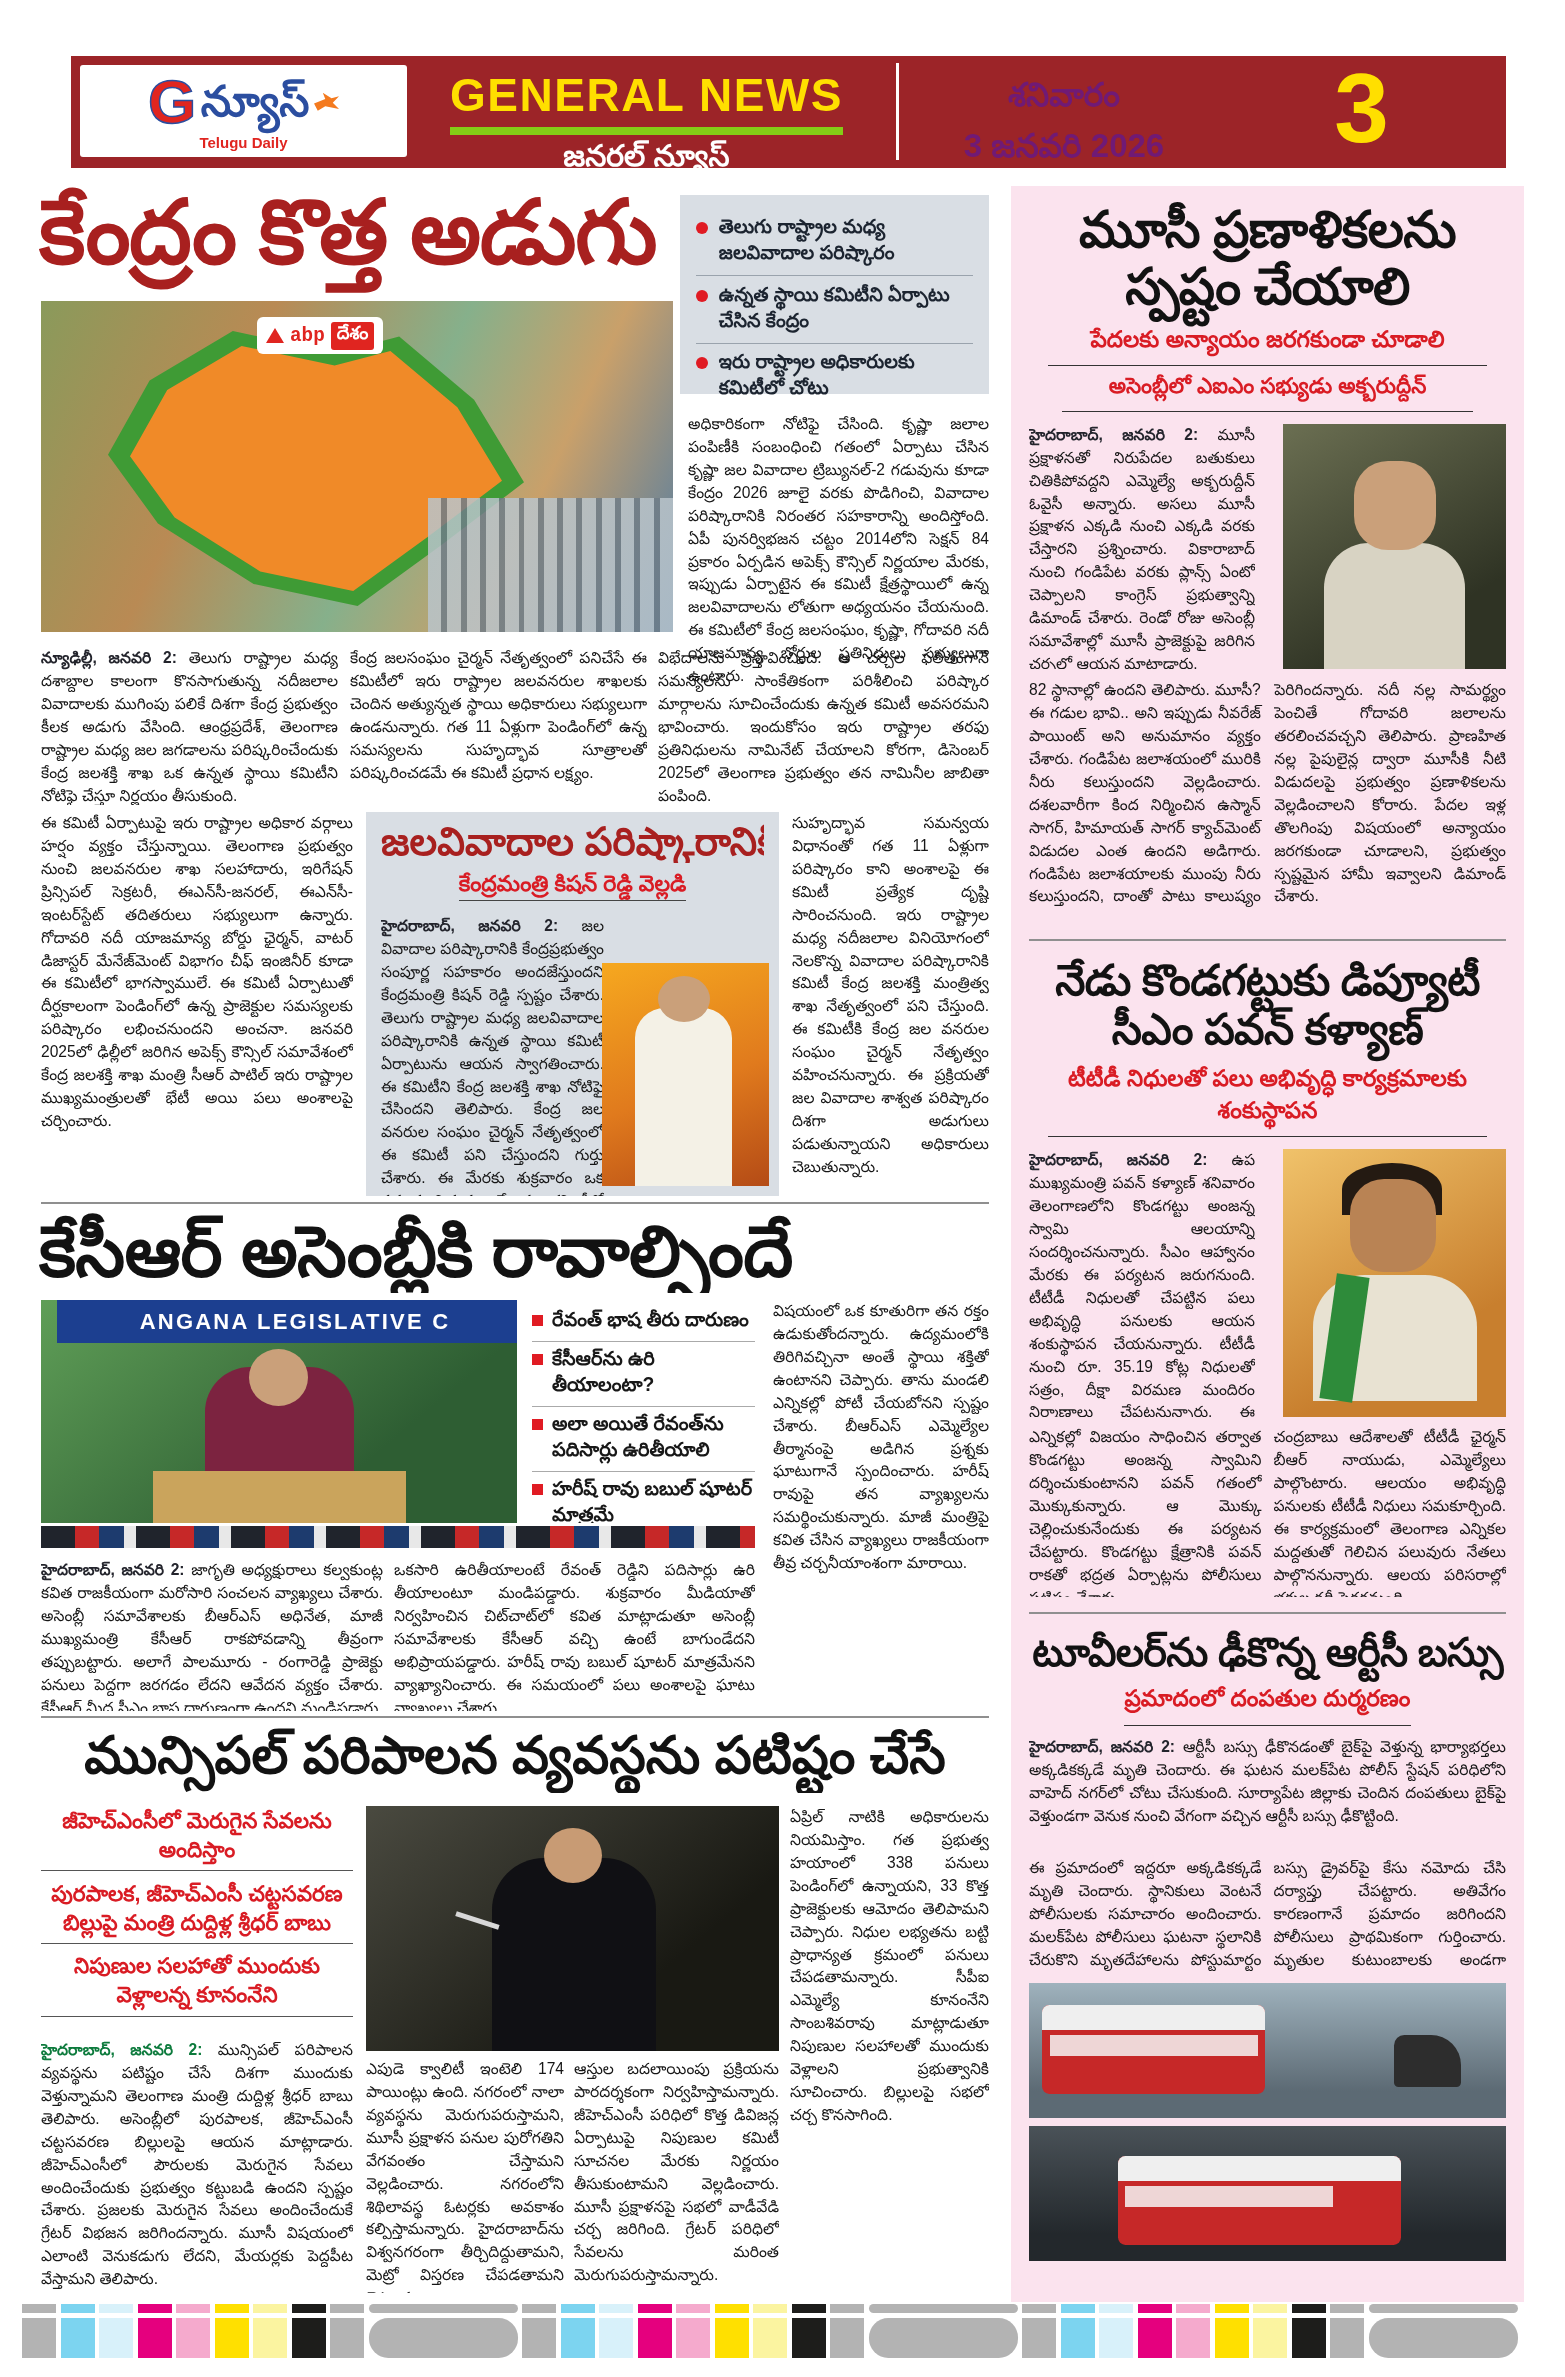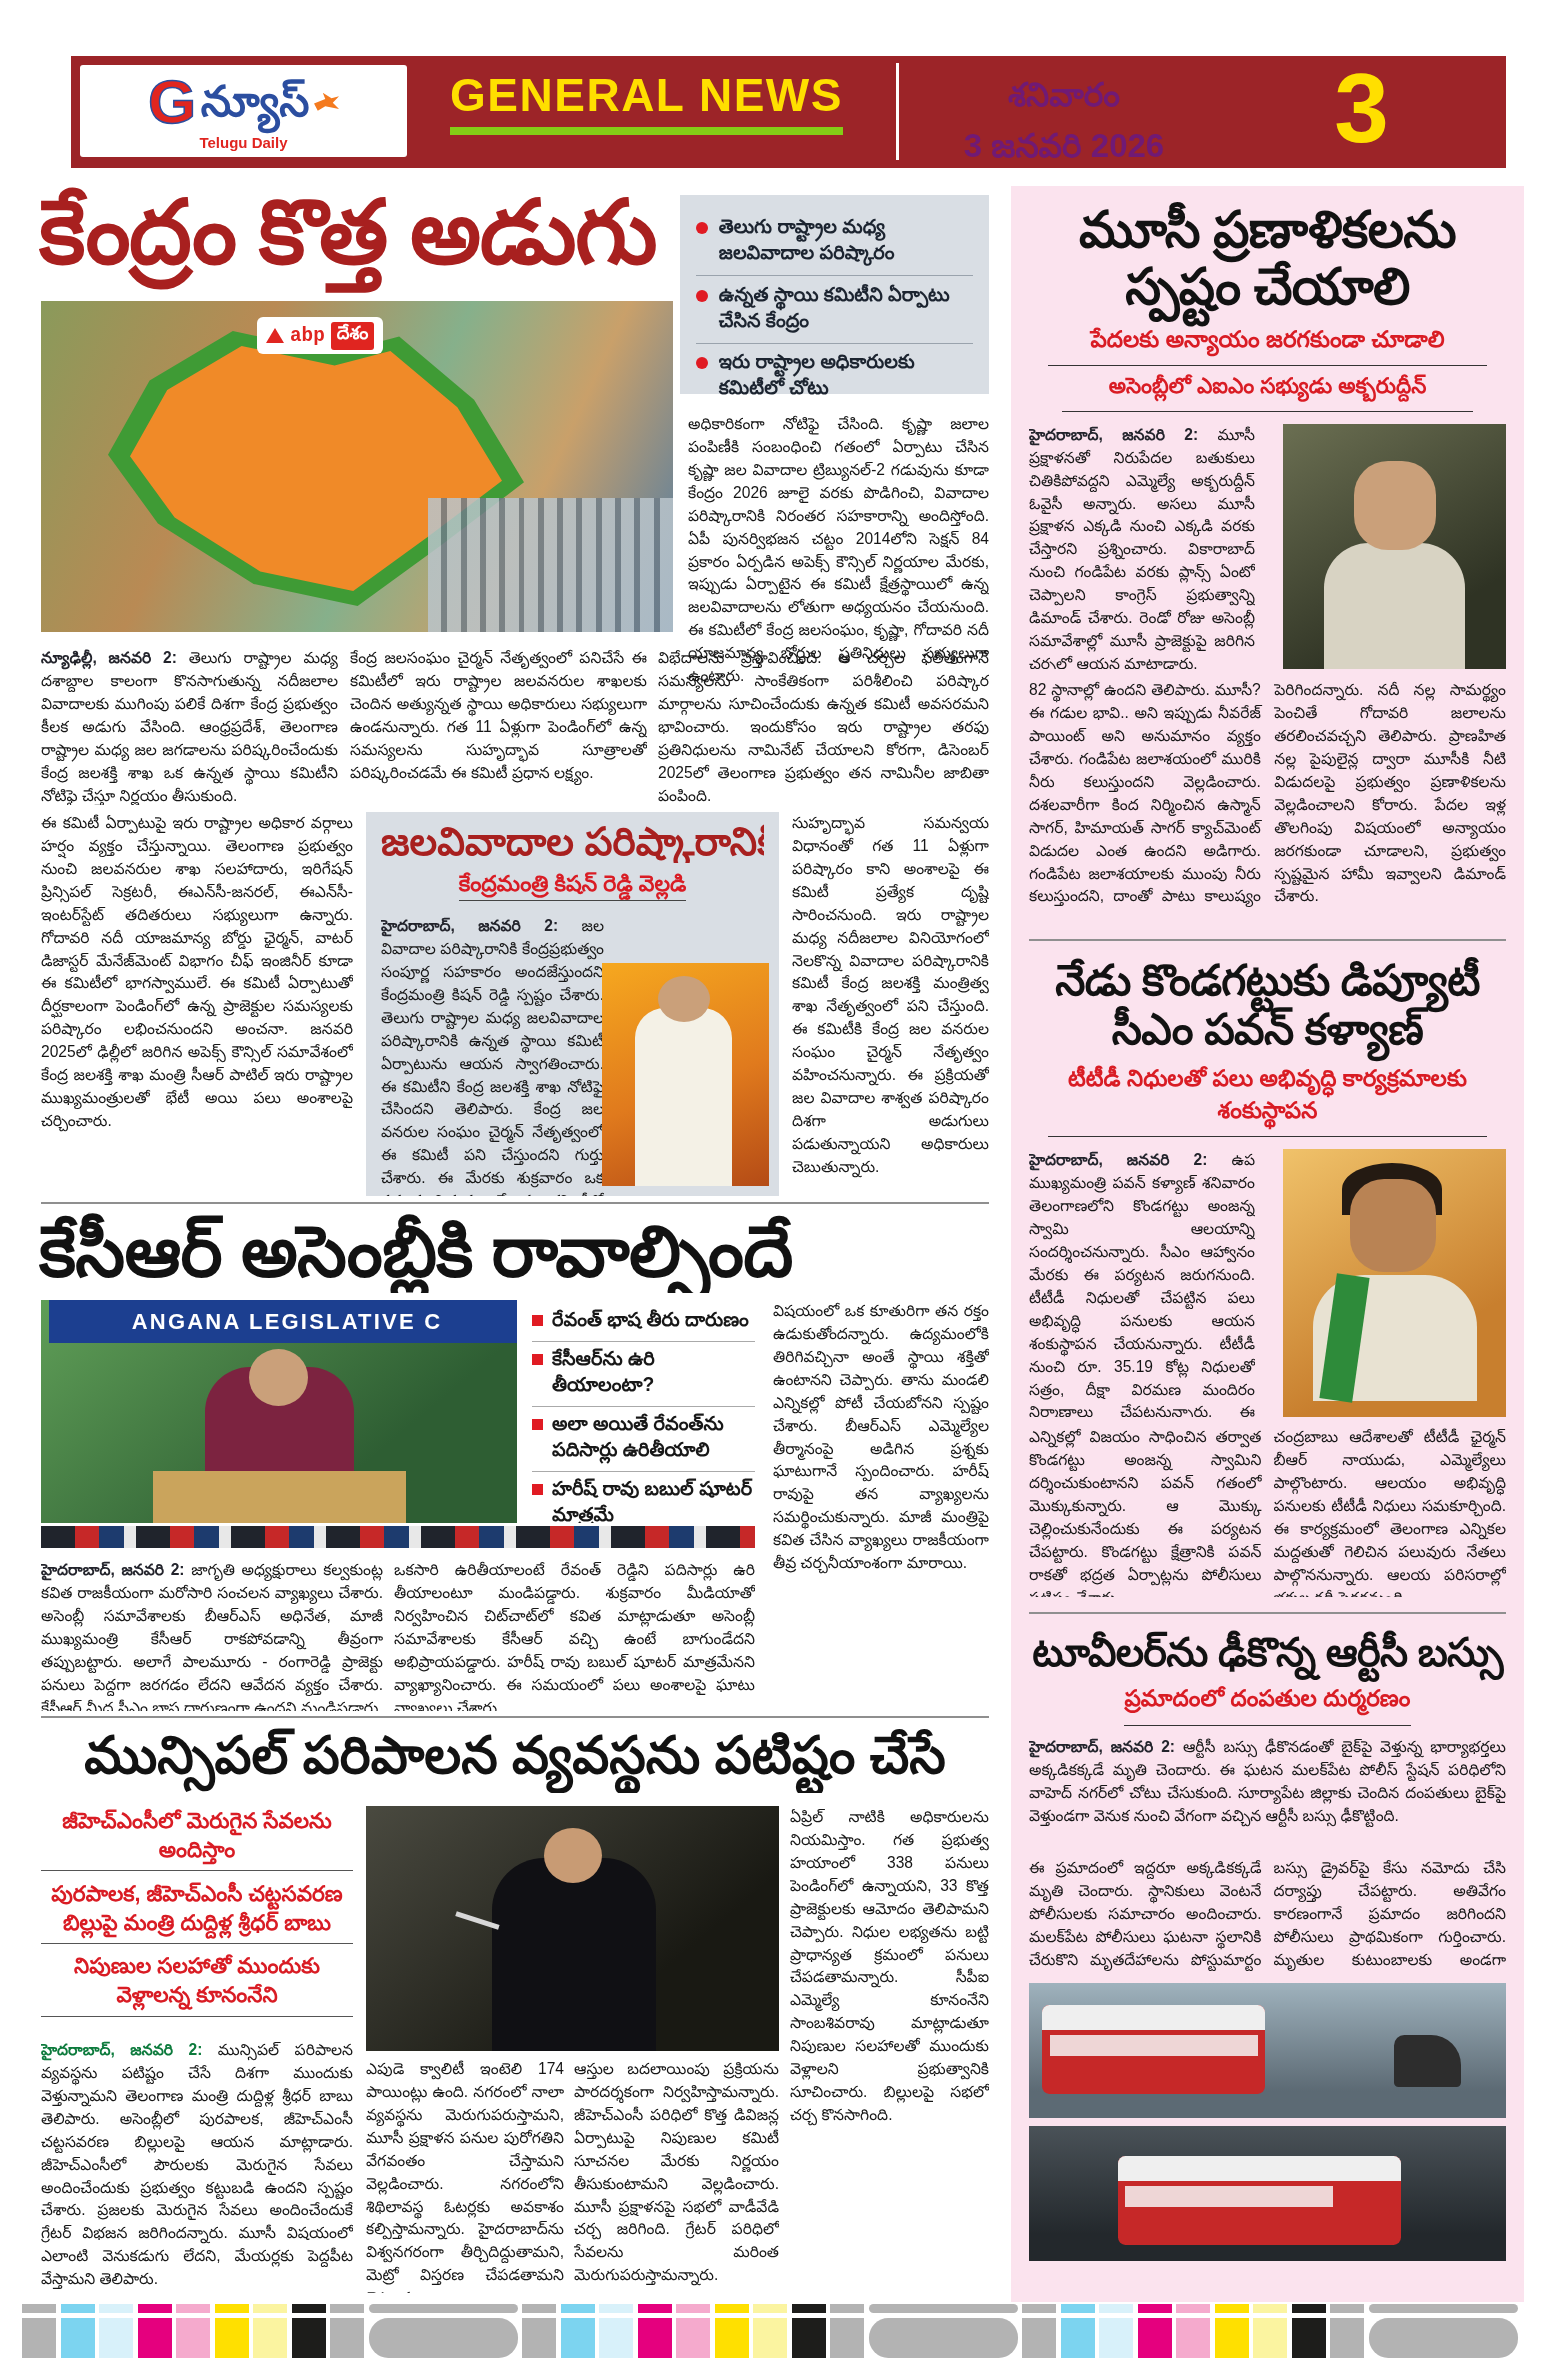--- a/index.html
+++ b/index.html
@@ -47,21 +47,21 @@
   .kishan-h{color:#a8201f;font-weight:bold;font-size:39px;text-align:center;line-height:1.05;overflow:hidden;white-space:nowrap;}
   .kishan-sub{color:#d91c24;font-weight:bold;font-size:22px;text-align:center;margin-top:7.4px;padding-bottom:6px;}
   .kishan-sub span{border-bottom:1.5px solid #444;padding-bottom:4.5px;}
   .kishan-photo{position:absolute;right:10.4px;bottom:10.4px;width:167px;height:223px;background:linear-gradient(160deg,#f6a81f,#e07a1d 55%,#b44b16);overflow:hidden;}
   .kishan-fig{position:absolute;left:33px;top:45px;width:97px;height:178px;background:#f4f1e6;border-radius:30px 30px 0 0;}
   .kishan-head{position:absolute;left:56px;top:13.4px;width:52px;height:46px;background:#caa07a;border-radius:50%;}
   .kishan-body-text{margin-top:7.4px;}
   
   .kcr-headline{left:39px;top:1211px;width:952px;height:82px;font-size:71px;letter-spacing:-0.7px;overflow:hidden;}
   .kavitha-photo{left:41px;top:1300px;width:476px;height:223px;background:linear-gradient(140deg,#5f9e57,#2e5e33 70%);overflow:hidden;}
-  .kavitha-banner{position:absolute;left:8px;top:0;width:100%;height:43px;background:#1c3f90;color:#ffffff;font-weight:bold;font-size:22px;display:flex;align-items:center;justify-content:center;letter-spacing:2.2px;}
+  .kavitha-banner{position:absolute;left:16px;top:0;width:100%;height:43px;background:#1c3f90;color:#ffffff;font-weight:bold;font-size:22px;display:flex;align-items:center;justify-content:center;letter-spacing:2.2px;}
   .kavitha-fig{position:absolute;left:164px;top:67px;width:149px;height:156px;background:#7c2340;border-radius:45px 45px 0 0;}
   .kavitha-head{position:absolute;left:208px;top:49px;width:59px;height:57px;background:#caa07a;border-radius:50%;}
   .podium{position:absolute;left:112px;bottom:0;width:253px;height:52px;background:#caa45c;}
   .mic-strip{left:41px;top:1526px;width:714px;height:22px;background:repeating-linear-gradient(90deg,#20242c 0 34px,#c62828 34px 58px,#1d3b6e 58px 83px,#e8e8e8 83px 95px);}
   .kcr-bullets{left:532px;top:1303px;width:223px;height:220px;overflow:hidden;}
   .kcr-bullets ul{margin:0;padding:0;list-style:none;}
   .kcr-bullets li{display:flex;gap:9px;font-size:19.3px;font-weight:bold;color:#181818;padding:6px 0;border-bottom:0.7px solid #aaa;}
   .kcr-bullets li:last-child{border-bottom:none;}
   .sq{width:11px;height:11px;background:#e01b23;flex:0 0 auto;margin-top:6px;}
   
@@ -113,20 +113,21 @@
   <div class="logo-row">
     <span class="logo-g">G</span>
     <span class="logo-te">న్యూస్</span>
     <span class="logo-bird"></span>
   </div>
   <div class="logo-tagline">Telugu Daily</div>
 </div>
 
 <div class="abs section-title">
   <div><span class="section-en">GENERAL NEWS</span></div>
+  <div class="section-te">జనరల్ న్యూస్</div>
 </div>
 
 <div class="abs header-divider"></div>
 
 <div class="abs date-block">
   <div class="date-day">శనివారం</div>
   <div class="date-date">3 జనవరి 2026</div>
 </div>
 
 <div class="abs page-number">3</div>

